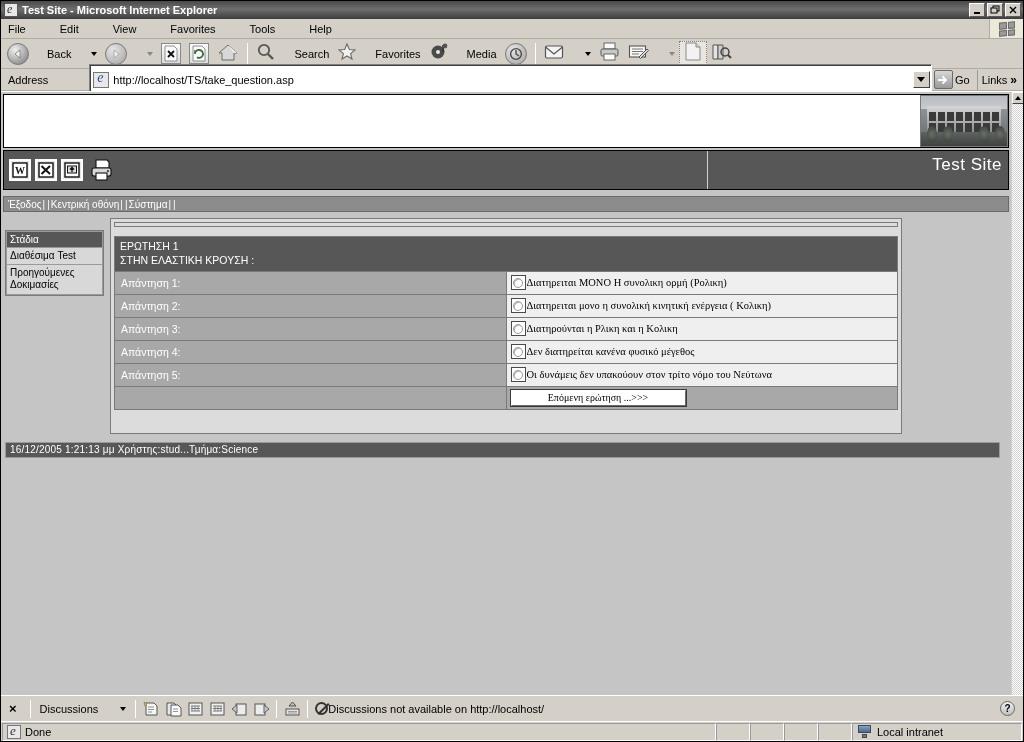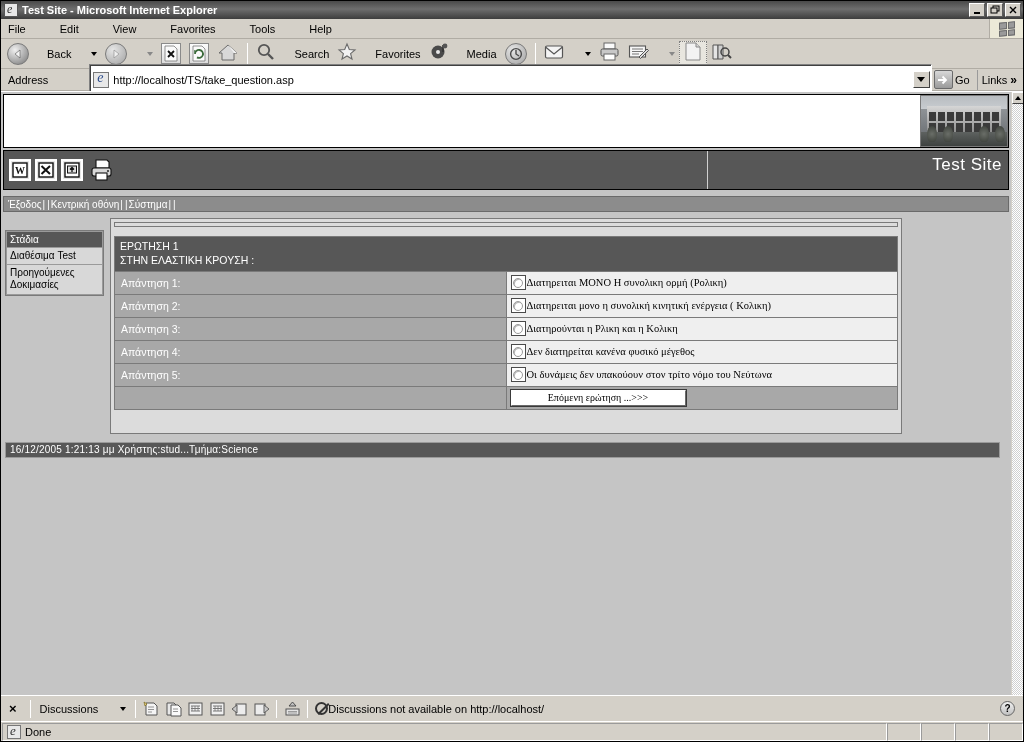--- a/index.html
+++ b/index.html
@@ -1014,15 +1014,22 @@
 
   <div class="statusbar">
     <div class="sb-main">
       <span class="sb-ie-icon"></span>
       <span>Done</span>
     </div>
     <div class="sb-cell"></div>
     <div class="sb-cell"></div>
     <div class="sb-cell"></div>
     <div class="sb-cell"></div>
+    <div class="sb-zone">
+      <span class="zone-icon">
+        <span class="mon"></span>
+          <span class="stand"></span>
+      </span>
+      <span>Local intranet</span>
+    </div>
   </div>
 
 </div>
 
 </body></html>

